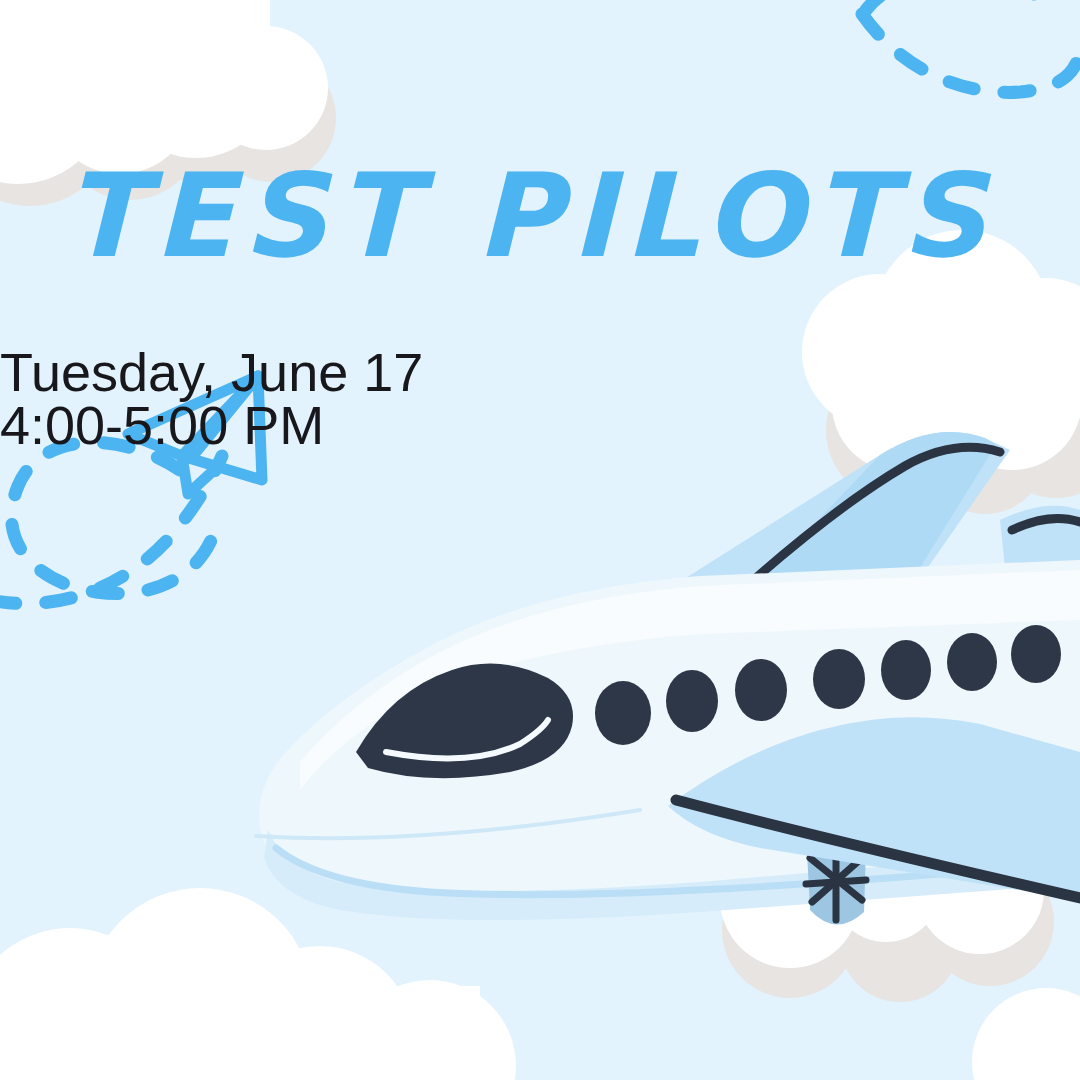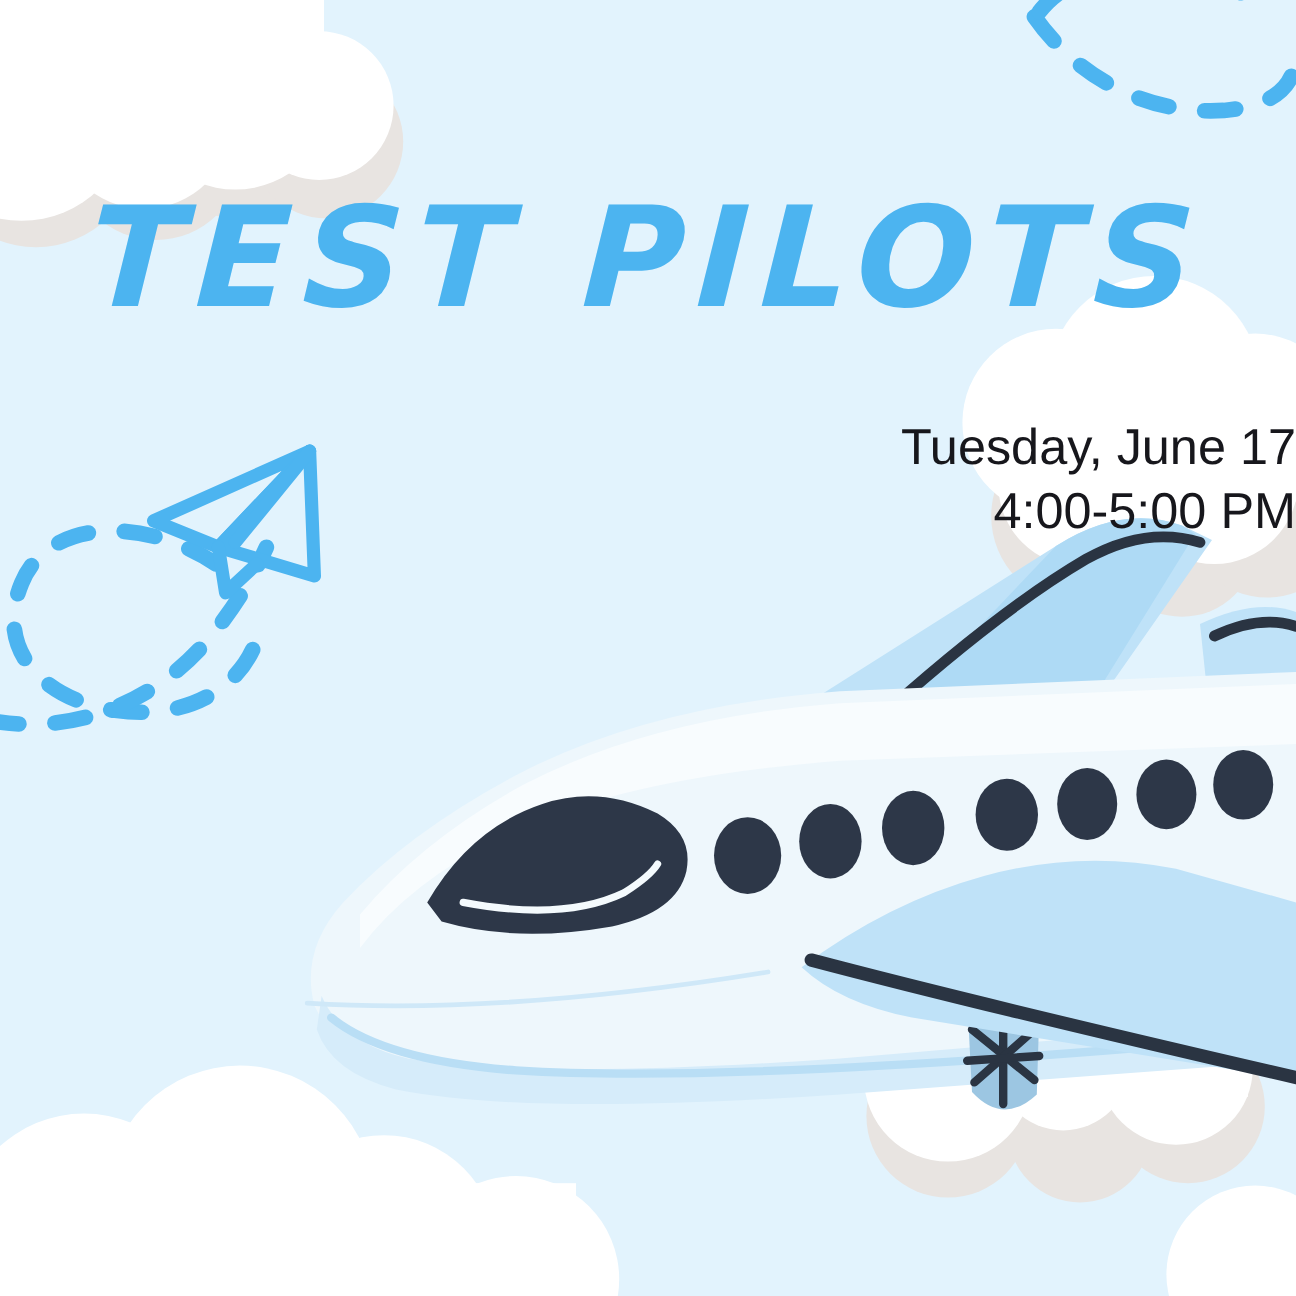--- a/index.html
+++ b/index.html
@@ -44,25 +44,25 @@
     letter-spacing: 10px;
     font-style: italic;
     transform: skewX(-3deg);
     white-space: nowrap;
   }
   #subtitle-block {
     position: absolute;
     top: 346px;
     left: 0;
     width: 1080px;
-    text-align: right;
+    text-align: left;
     color: #17171c;
     font-family: "Liberation Sans", sans-serif;
     font-weight: 400;
-    font-size: 42px;
+    font-size: 54px;
     line-height: 53px;
   }
   #subtitle-block .sub-line {
     display: block;
     white-space: nowrap;
   }
 </style>
 </head>
 <body>
 

